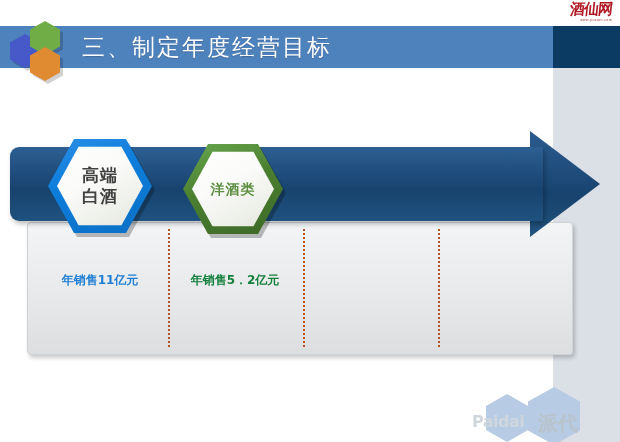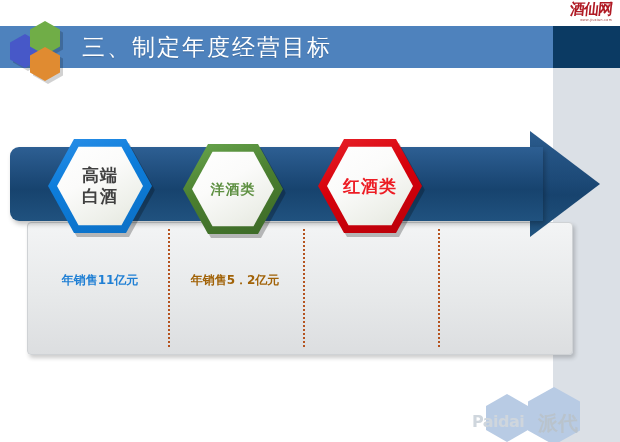--- a/index.html
+++ b/index.html
@@ -237,21 +237,21 @@
     top: 272px;
     width: 132px;
     text-align: center;
     font-size: 12px;
     font-weight: bold;
     letter-spacing: 0px;
     font-family: "DejaVu Sans", "Liberation Sans", sans-serif;
     white-space: nowrap;
   }
   #sales-0 { left: 34px;  color: #1f7fd4; }
-  #sales-1 { left: 169px; color: #a16207; }
+  #sales-1 { left: 169px; color: #15803d; }
   #sales-2 { left: 304px; color: #ed1c24; }
   #sales-3 { left: 439px; color: #8d9195; }
 
   
   .watermark {
     position: absolute;
     left: 470px;
     top: 388px;
     width: 150px;
     height: 54px;
@@ -332,29 +332,20 @@
   <div class="hex-badge" id="hex-1">
     <div class="hex-shadow"></div>
     <div class="hex-outer"></div>
     <div class="hex-inner"></div>
     <div class="hex-label">
       <span>洋酒类</span>
       <span></span>
     </div>
   </div>
 
-  <div class="hex-badge" id="hex-2">
-    <div class="hex-shadow"></div>
-    <div class="hex-outer"></div>
-    <div class="hex-inner"></div>
-    <div class="hex-label">
-      <span>红酒类</span>
-      <span></span>
-    </div>
-  </div>
 
 
   <div class="sales" id="sales-0">年销售11亿元</div>
   <div class="sales" id="sales-1">年销售5．2亿元</div>
 
   <div class="watermark">
     <div class="wm-hex wm-hex-a"></div>
     <div class="wm-hex wm-hex-b"></div>
     <div class="wm-text">Paidai</div>
     <div class="wm-cn">派代</div>

